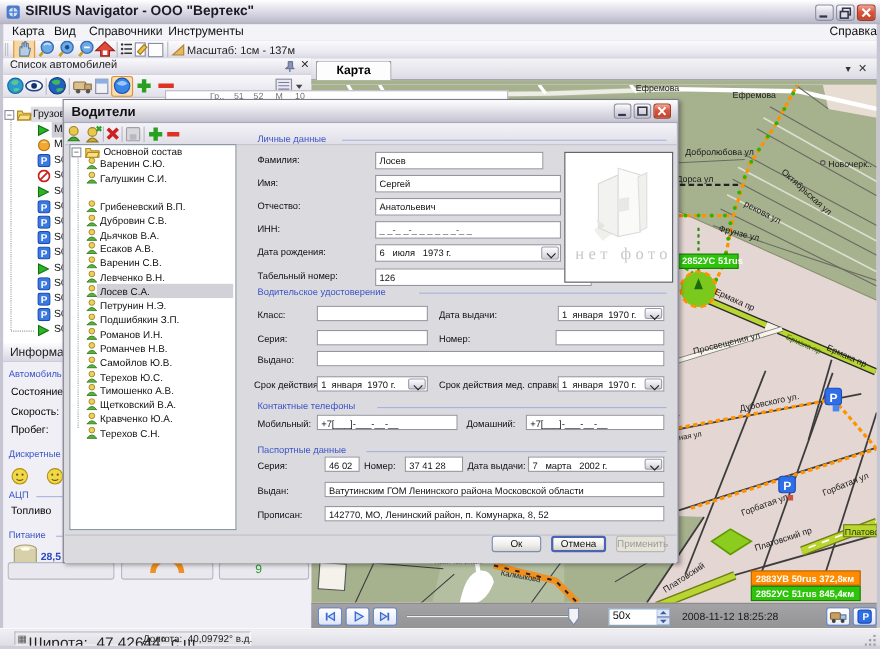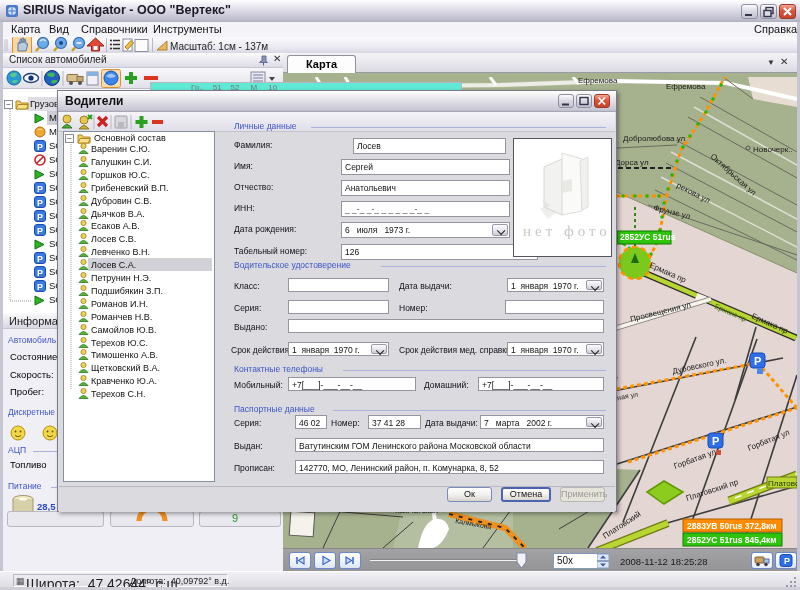--- a/index.html
+++ b/index.html
@@ -29,21 +29,21 @@
 
 #tabstrip{left:283px;top:53px;width:514px;height:20px;background:linear-gradient(180deg,#f4f4f7,#dcdbe4);border-bottom:1px solid #9a99a8;}
 #tab1{left:4px;top:2px;width:69px;height:18px;background:#fdfdfe;border:1px solid #919199;border-bottom:none;border-radius:3px 3px 0 0;font-size:11px;font-weight:bold;text-align:center;line-height:17px;color:#000;}
 #mapwrap{left:283px;top:77px;width:514px;height:471px;overflow:hidden;background:#e7d9d4;}
 
 #playbar{left:283px;top:548px;width:514px;height:23px;background:linear-gradient(180deg,#a3a3a6,#949497);border-top:1px solid #88888b;}
 .pbtn{position:absolute;top:3px;width:22px;height:17px;border:1px solid #6a88cc;border-radius:3px;background:linear-gradient(180deg,#ffffff,#eef2fc 55%,#dde5f6);}
 
 #statusbar{left:0px;top:571px;width:800px;height:19px;background:linear-gradient(180deg,#f1f0f4,#dbdae2);border-top:1px solid #fff;font-size:10px;color:#222;}
 
-#ghost{left:150px;top:82px;width:312px;height:9px;background:#5eead4;border:1px solid #b6b5c0;font-size:8px;color:#777;overflow:hidden;}
+#ghost{left:150px;top:82px;width:312px;height:9px;background:#ffffff;border:1px solid #b6b5c0;font-size:8px;color:#777;overflow:hidden;}
 
 #dlg{left:57px;top:90px;width:560px;height:422px;background:#dbdade;border:1px solid #7a7a8a;box-shadow:2px 2px 4px rgba(0,0,0,0.35);}
 #dlg-title{left:0;top:0;width:558px;height:21px;background:linear-gradient(180deg,#fefefe,#e4e3ea 45%,#c9c8d4 92%,#bcbbc9);border-bottom:1px solid #a8a7b5;}
 #dlg-title .dtext{position:absolute;left:7px;top:3px;font-size:12px;font-weight:bold;color:#111;}
 #dlg-tools{left:1px;top:21px;width:556px;height:20px;background:linear-gradient(180deg,#f4f3f8,#e0dfe8);border-bottom:1px solid #c4c3cf;}
 #dlg-tree{left:5px;top:40px;width:152px;height:351px;background:#fff;border:1px solid #828f9e;font-size:11px;overflow:hidden;}
 .drow{position:absolute;left:0;width:152px;height:13px;line-height:13px;color:#111;white-space:nowrap;font-size:9px;}
 #dlg-form{left:160px;top:30px;width:398px;height:370px;font-size:11px;color:#111;}
 .flabel{position:absolute;color:#10101a;font-size:8.5px;white-space:nowrap;}.f10{font-size:8.5px;}
 .finput{position:absolute;background:#fff;border:1px solid #9595a0;font-size:8.5px;color:#111;padding:2px 3px;white-space:nowrap;overflow:hidden;}
@@ -536,27 +536,20 @@
           </svg>
           <span style="position:absolute;left:27px;top:1px;">Варенин С.Ю.</span>
         </div>
         <div class="drow" style="top:22.9px;">
           <svg style="position:absolute;left:14px;top:1px;" width="11" height="11" viewBox="0 0 11 11">
             <circle cx="5.5" cy="3" r="2.6" fill="#ecd05c" stroke="#a08020" stroke-width="0.8"></circle>
             <path d="M1,10.5 Q5.5,4.5 10,10.5 Z" fill="#5ab43a" stroke="#2a7a20" stroke-width="0.8"></path>
           </svg>
           <span style="position:absolute;left:27px;top:1px;">Галушкин С.И.</span>
         </div>
-        <div class="drow" style="top:35.8px;">
-          <svg style="position:absolute;left:14px;top:1px;" width="11" height="11" viewBox="0 0 11 11">
-            <circle cx="5.5" cy="3" r="2.6" fill="#ecd05c" stroke="#a08020" stroke-width="0.8"></circle>
-            <path d="M1,10.5 Q5.5,4.5 10,10.5 Z" fill="#5ab43a" stroke="#2a7a20" stroke-width="0.8"></path>
-          </svg>
-          <span style="position:absolute;left:27px;top:1px;">Горшков Ю.С.</span>
-        </div>
         <div class="drow" style="top:48.7px;">
           <svg style="position:absolute;left:14px;top:1px;" width="11" height="11" viewBox="0 0 11 11">
             <circle cx="5.5" cy="3" r="2.6" fill="#ecd05c" stroke="#a08020" stroke-width="0.8"></circle>
             <path d="M1,10.5 Q5.5,4.5 10,10.5 Z" fill="#5ab43a" stroke="#2a7a20" stroke-width="0.8"></path>
           </svg>
           <span style="position:absolute;left:27px;top:1px;">Грибеневский В.П.</span>
         </div>
         <div class="drow" style="top:61.6px;">
           <svg style="position:absolute;left:14px;top:1px;" width="11" height="11" viewBox="0 0 11 11">
             <circle cx="5.5" cy="3" r="2.6" fill="#ecd05c" stroke="#a08020" stroke-width="0.8"></circle>
@@ -576,21 +569,21 @@
             <circle cx="5.5" cy="3" r="2.6" fill="#ecd05c" stroke="#a08020" stroke-width="0.8"></circle>
             <path d="M1,10.5 Q5.5,4.5 10,10.5 Z" fill="#5ab43a" stroke="#2a7a20" stroke-width="0.8"></path>
           </svg>
           <span style="position:absolute;left:27px;top:1px;">Есаков А.В.</span>
         </div>
         <div class="drow" style="top:100.3px;">
           <svg style="position:absolute;left:14px;top:1px;" width="11" height="11" viewBox="0 0 11 11">
             <circle cx="5.5" cy="3" r="2.6" fill="#ecd05c" stroke="#a08020" stroke-width="0.8"></circle>
             <path d="M1,10.5 Q5.5,4.5 10,10.5 Z" fill="#5ab43a" stroke="#2a7a20" stroke-width="0.8"></path>
           </svg>
-          <span style="position:absolute;left:27px;top:1px;">Лосев С.В.</span>
+          <span style="position:absolute;left:27px;top:1px;">Варенин С.В.</span>
         </div>
         <div class="drow" style="top:113.2px;">
           <svg style="position:absolute;left:14px;top:1px;" width="11" height="11" viewBox="0 0 11 11">
             <circle cx="5.5" cy="3" r="2.6" fill="#ecd05c" stroke="#a08020" stroke-width="0.8"></circle>
             <path d="M1,10.5 Q5.5,4.5 10,10.5 Z" fill="#5ab43a" stroke="#2a7a20" stroke-width="0.8"></path>
           </svg>
           <span style="position:absolute;left:27px;top:1px;">Левченко В.Н.</span>
         </div>
         <div class="drow" style="top:126.1px;">
           <span style="position:absolute;left:24px;top:0px;width:124px;height:13px;background:#d2d1d8;"></span>
@@ -668,21 +661,21 @@
             <circle cx="5.5" cy="3" r="2.6" fill="#ecd05c" stroke="#a08020" stroke-width="0.8"></circle>
             <path d="M1,10.5 Q5.5,4.5 10,10.5 Z" fill="#5ab43a" stroke="#2a7a20" stroke-width="0.8"></path>
           </svg>
           <span style="position:absolute;left:27px;top:1px;">Терехов С.Н.</span>
         </div>
       </div>
     <div id="dlg-form" class="abs">
       <span class="bluecap abs" style="left:16px;top:0px;">Личные данные</span>
         <span class="bline" style="left:93px;top:6px;width:295px;"></span>
       <span class="flabel" style="left:16px;top:19px;">Фамилия:</span>
-        <span class="finput" style="left:123px;top:17px;width:153px;height:16px;margin-left:12px;">Лосев</span>
+        <span class="finput" style="left:123px;top:17px;width:153px;height:16px;">Лосев</span>
       <span class="flabel" style="left:16px;top:40px;">Имя:</span>
         <span class="finput" style="left:123px;top:38px;width:169px;height:16px;">Сергей</span>
       <span class="flabel" style="left:16px;top:61px;">Отчество:</span>
         <span class="finput" style="left:123px;top:59px;width:169px;height:16px;">Анатольевич</span>
       <span class="flabel" style="left:16px;top:82px;">ИНН:</span>
         <span class="finput" style="left:123px;top:80px;width:169px;height:16px;color:#555;">_ _-_ _-_ _ _ _ _ _-_ _</span>
       <span class="flabel" style="left:16px;top:103px;">Дата рождения:</span>
         <span class="finput combo" style="left:123px;top:101px;width:169px;height:16px;">6&nbsp;&nbsp; июля&nbsp;&nbsp; 1973 г.<span class="arrow"></span></span>
       <span class="flabel" style="left:16px;top:125px;">Табельный номер:</span>
         <span class="finput" style="left:123px;top:123px;width:197px;height:16px;">126</span>

